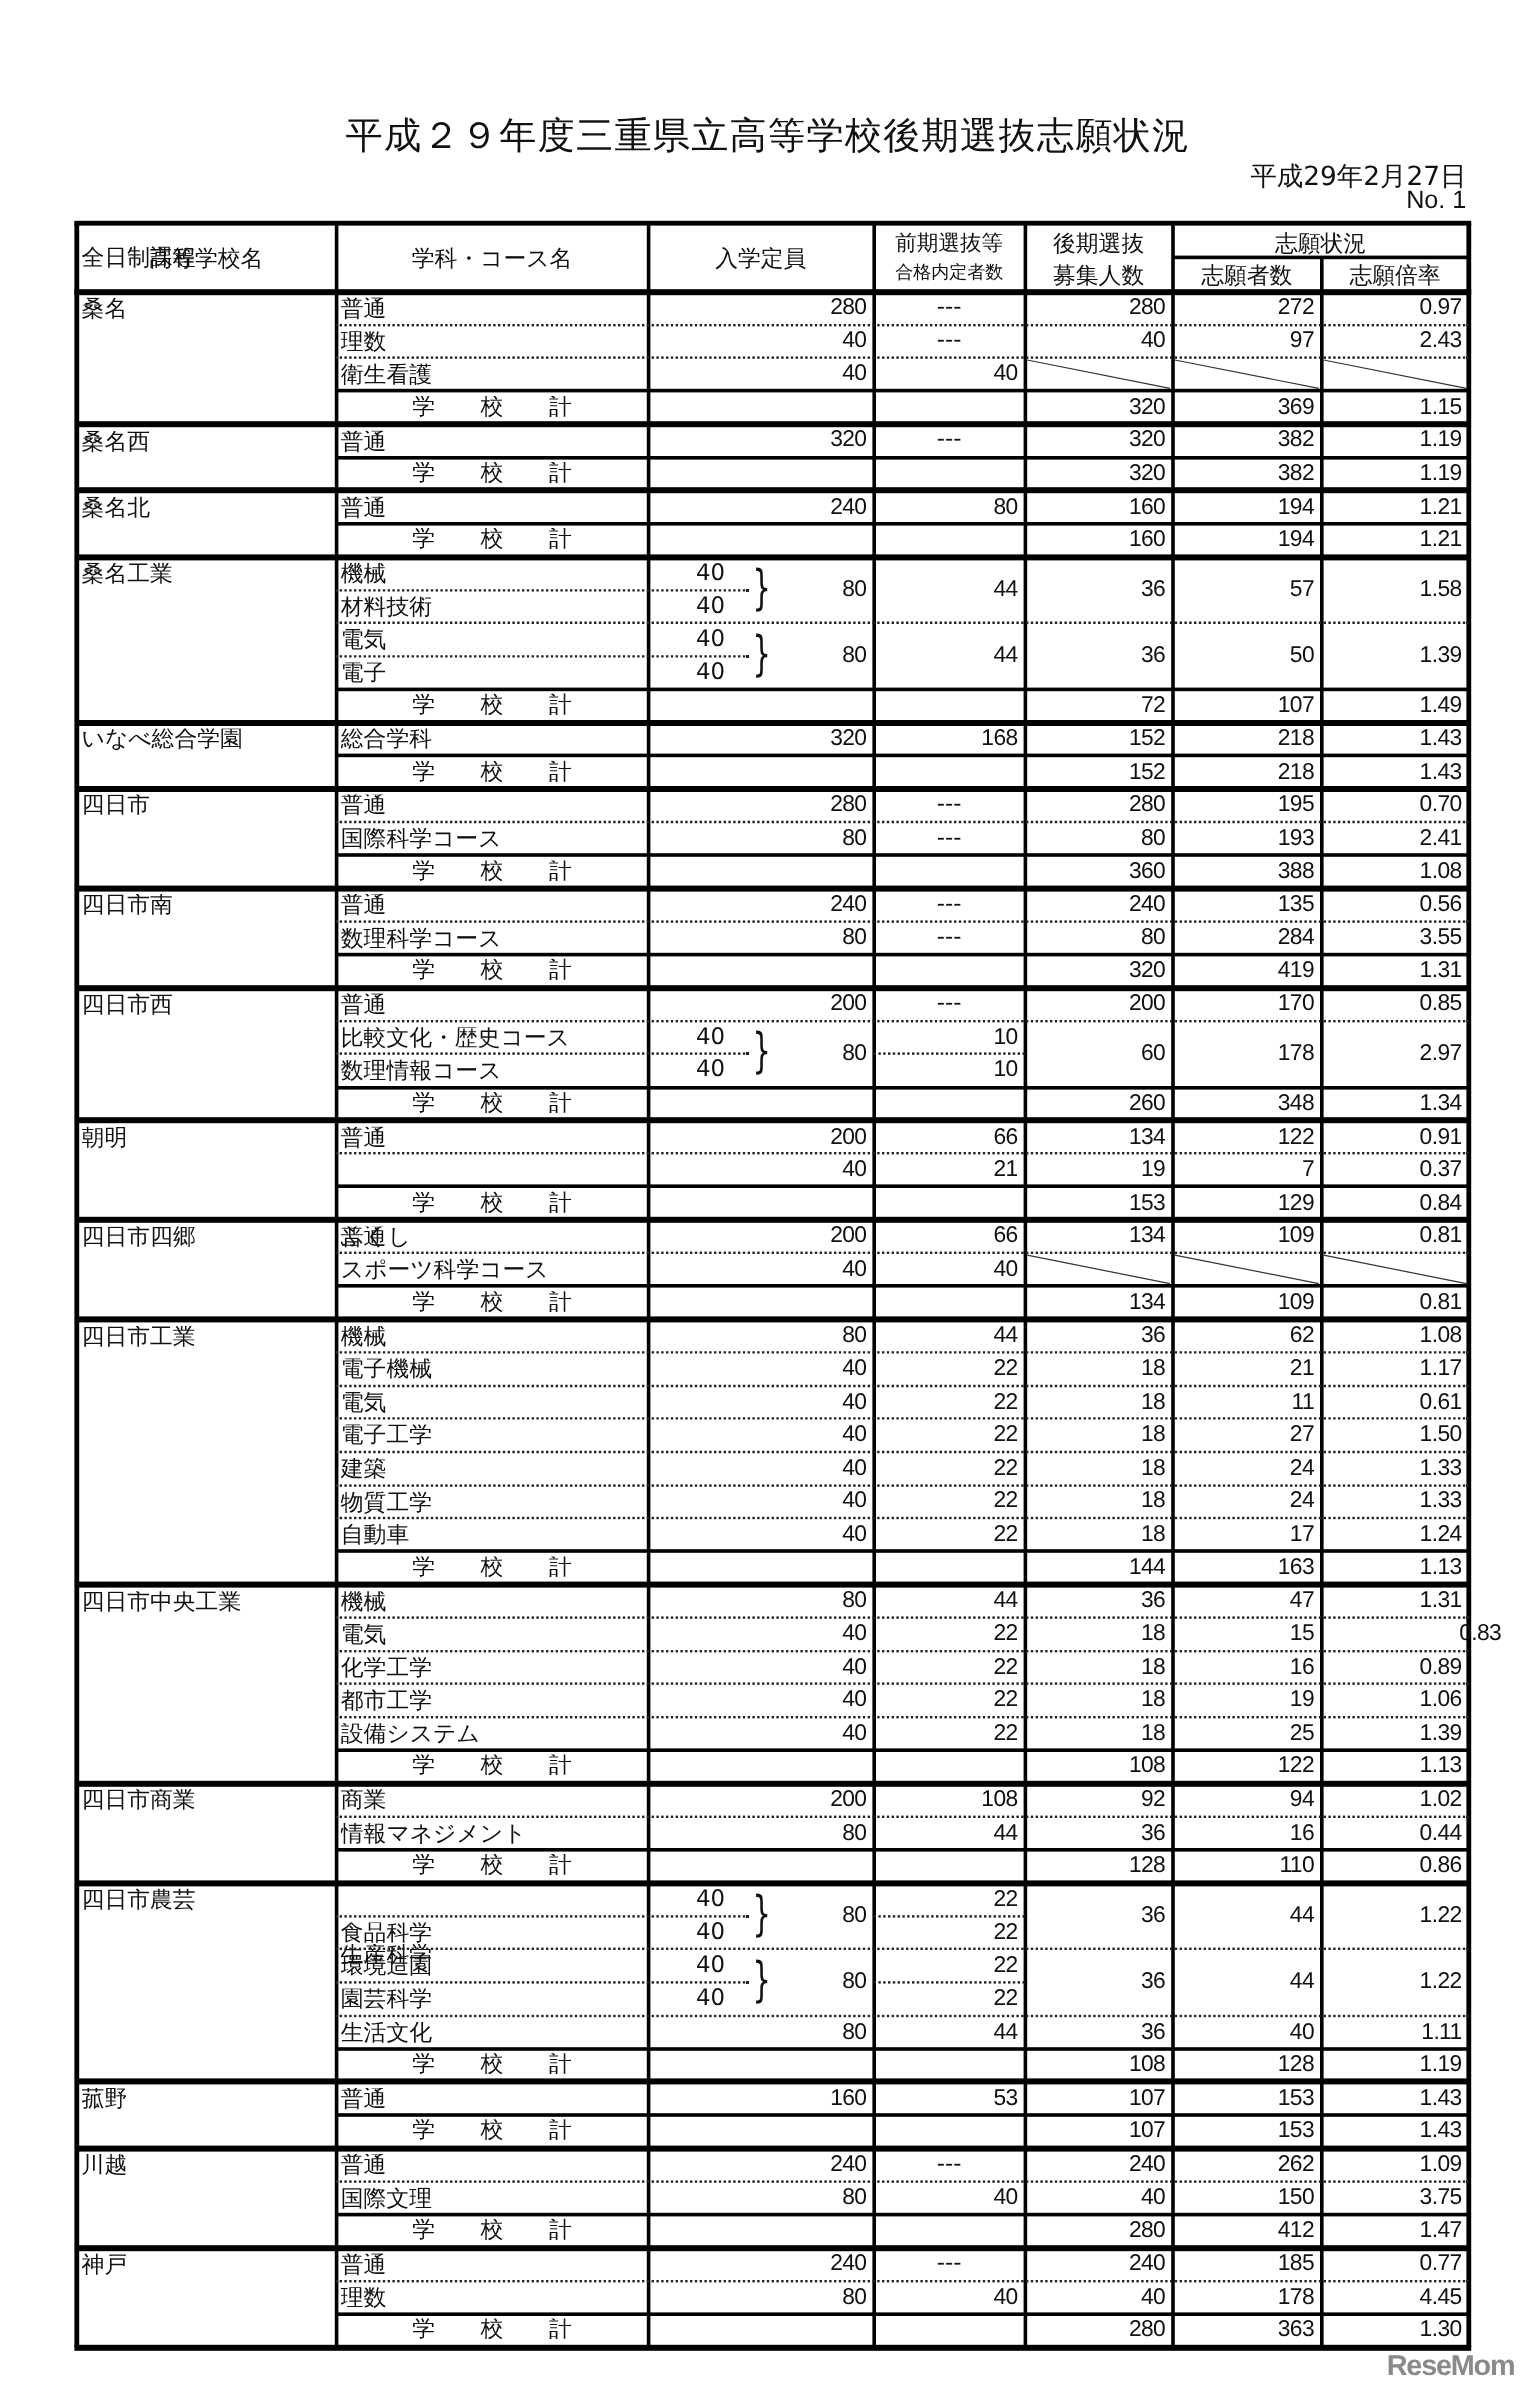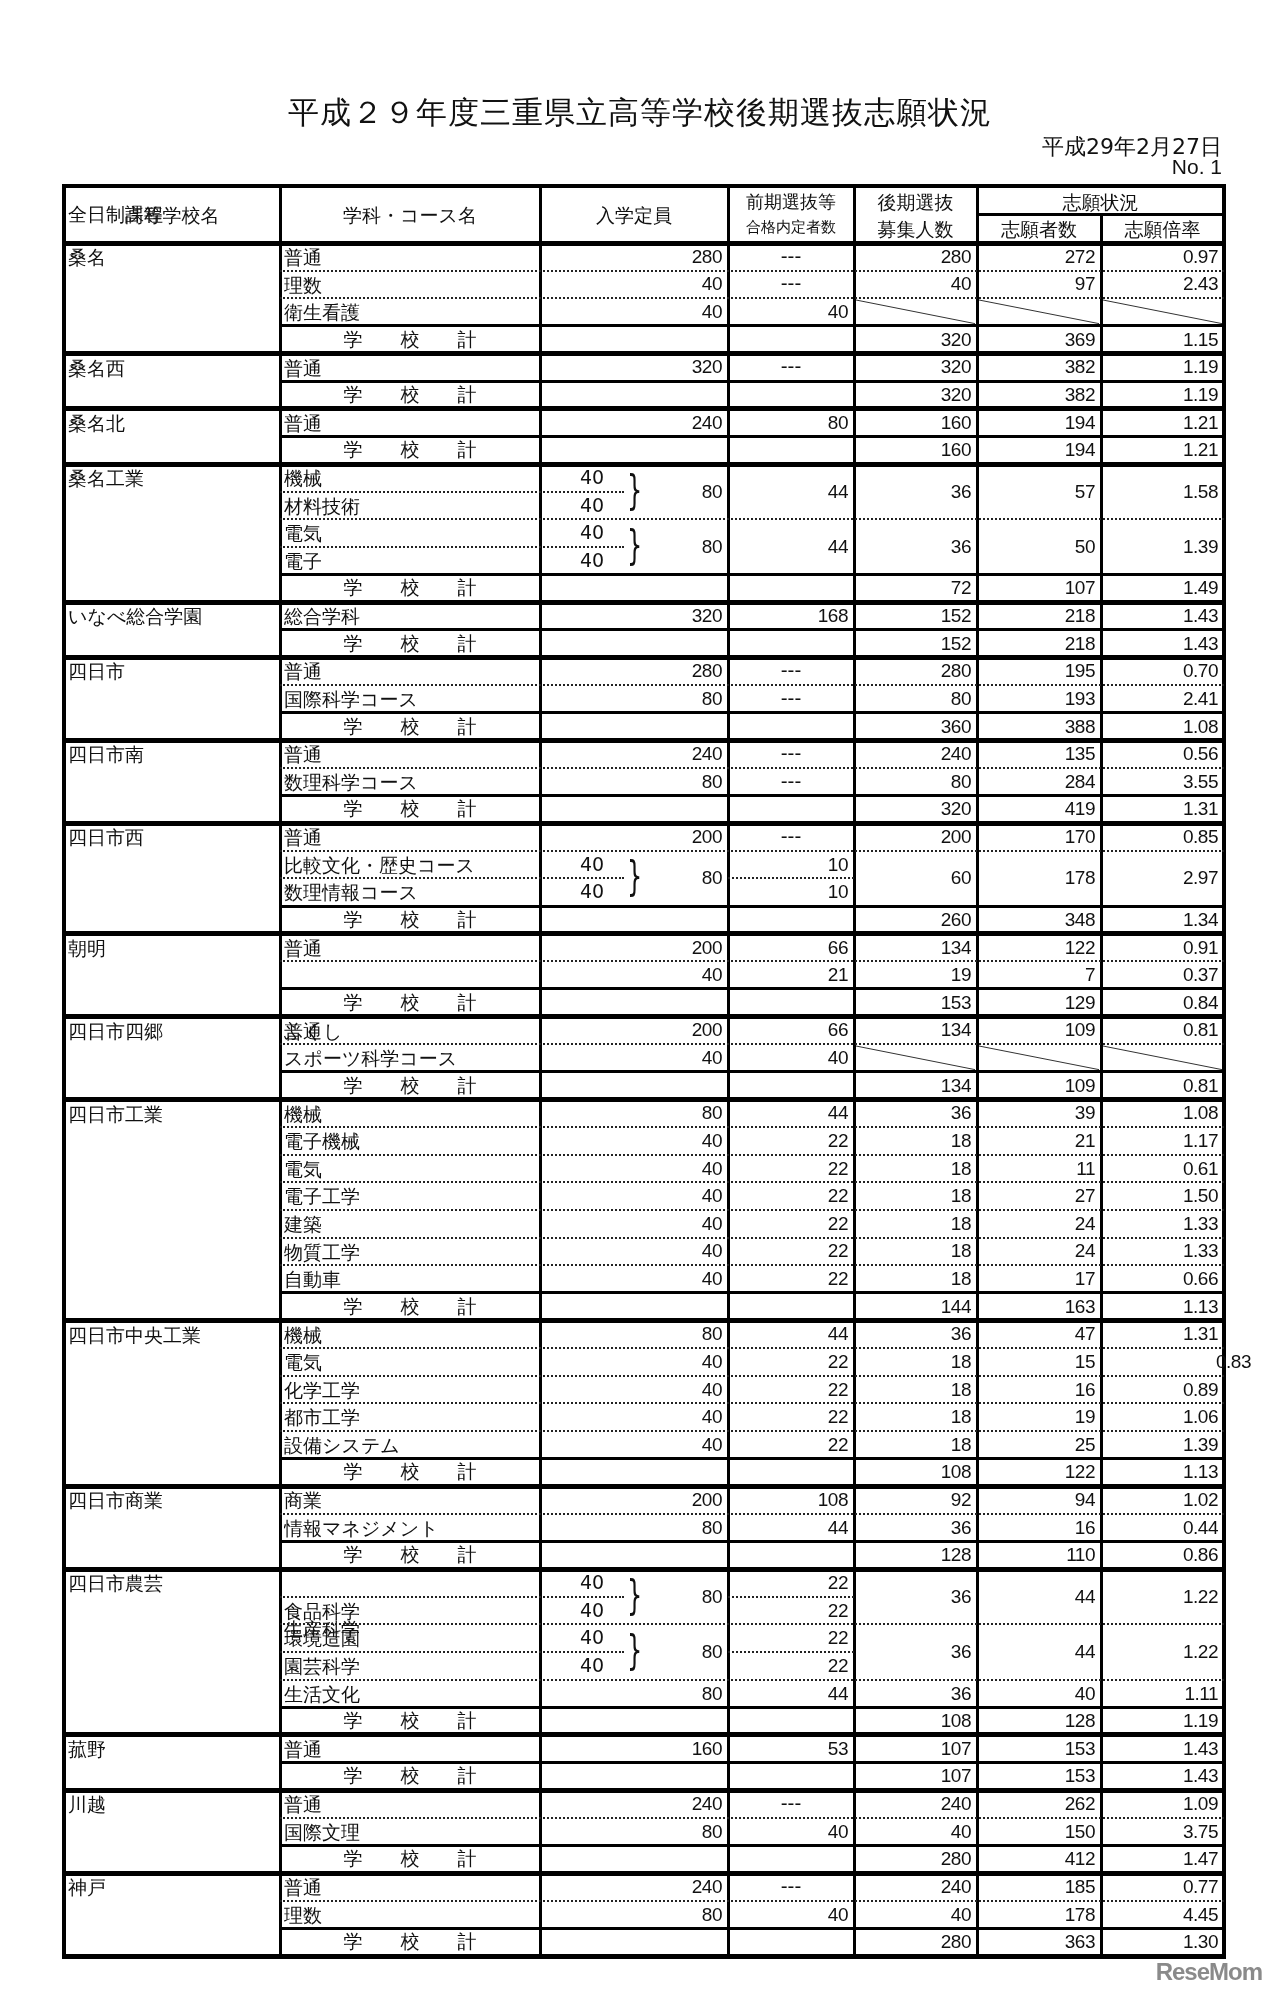--- a/index.html
+++ b/index.html
@@ -268,21 +268,21 @@
       <div class="cell ctr" style="left: 280px; width: 260px; top: 1075.69px; height: 22px;">学　　校　　計</div>
       <div class="cell num" style="left: 854px; width: 123px; top: 1075.69px; height: 22px;">134</div>
       <div class="cell num" style="left: 977px; width: 124px; top: 1075.69px; height: 22px;">109</div>
       <div class="cell num" style="left: 1101px; width: 123px; top: 1075.69px; height: 22px;">0.81</div>
       <div class="hl" style="left: 64px; top: 1097px; width: 1160px; height: 5px;"></div>
       <div class="cell" style="left: 68px; top: 1104.5px; width: 208px; height: 22px;">四日市工業</div>
       <div class="cell" style="left: 284px; top: 1104.5px; width: 252px; height: 22px;">機械</div>
       <div class="cell num" style="left: 540px; width: 188px; top: 1103.31px; height: 22px;">80</div>
       <div class="cell num" style="left: 728px; width: 126px; top: 1103.31px; height: 22px;">44</div>
       <div class="cell num" style="left: 854px; width: 123px; top: 1103.31px; height: 22px;">36</div>
-      <div class="cell num" style="left: 977px; width: 124px; top: 1103.31px; height: 22px;">39</div>
+      <div class="cell num" style="left: 977px; width: 124px; top: 1103.31px; height: 22px;">62</div>
       <div class="cell num" style="left: 1101px; width: 123px; top: 1103.31px; height: 22px;">1.08</div>
       <div class="dot" style="left: 280px; top: 1126.13px; width: 944px;"></div>
       <div class="cell" style="left: 284px; top: 1132.13px; width: 252px; height: 22px;">電子機械</div>
       <div class="cell num" style="left: 540px; width: 188px; top: 1130.94px; height: 22px;">40</div>
       <div class="cell num" style="left: 728px; width: 126px; top: 1130.94px; height: 22px;">22</div>
       <div class="cell num" style="left: 854px; width: 123px; top: 1130.94px; height: 22px;">18</div>
       <div class="cell num" style="left: 977px; width: 124px; top: 1130.94px; height: 22px;">21</div>
       <div class="cell num" style="left: 1101px; width: 123px; top: 1130.94px; height: 22px;">1.17</div>
       <div class="dot" style="left: 280px; top: 1153.76px; width: 944px;"></div>
       <div class="cell" style="left: 284px; top: 1159.76px; width: 252px; height: 22px;">電気</div>
@@ -311,21 +311,21 @@
       <div class="cell num" style="left: 728px; width: 126px; top: 1241.46px; height: 22px;">22</div>
       <div class="cell num" style="left: 854px; width: 123px; top: 1241.46px; height: 22px;">18</div>
       <div class="cell num" style="left: 977px; width: 124px; top: 1241.46px; height: 22px;">24</div>
       <div class="cell num" style="left: 1101px; width: 123px; top: 1241.46px; height: 22px;">1.33</div>
       <div class="dot" style="left: 280px; top: 1264.27px; width: 944px;"></div>
       <div class="cell" style="left: 284px; top: 1270.27px; width: 252px; height: 22px;">自動車</div>
       <div class="cell num" style="left: 540px; width: 188px; top: 1269.09px; height: 22px;">40</div>
       <div class="cell num" style="left: 728px; width: 126px; top: 1269.09px; height: 22px;">22</div>
       <div class="cell num" style="left: 854px; width: 123px; top: 1269.09px; height: 22px;">18</div>
       <div class="cell num" style="left: 977px; width: 124px; top: 1269.09px; height: 22px;">17</div>
-      <div class="cell num" style="left: 1101px; width: 123px; top: 1269.09px; height: 22px;">0.66</div>
+      <div class="cell num" style="left: 1101px; width: 123px; top: 1269.09px; height: 22px;">1.24</div>
       <div class="hl" style="left: 280px; top: 1291.4px; width: 944px; height: 3px;"></div>
       <div class="cell ctr" style="left: 280px; width: 260px; top: 1296.72px; height: 22px;">学　　校　　計</div>
       <div class="cell num" style="left: 854px; width: 123px; top: 1296.72px; height: 22px;">144</div>
       <div class="cell num" style="left: 977px; width: 124px; top: 1296.72px; height: 22px;">163</div>
       <div class="cell num" style="left: 1101px; width: 123px; top: 1296.72px; height: 22px;">1.13</div>
       <div class="hl" style="left: 64px; top: 1318.03px; width: 1160px; height: 5px;"></div>
       <div class="cell" style="left: 68px; top: 1325.53px; width: 208px; height: 22px;">四日市中央工業</div>
       <div class="cell" style="left: 284px; top: 1325.53px; width: 252px; height: 22px;">機械</div>
       <div class="cell num" style="left: 540px; width: 188px; top: 1324.35px; height: 22px;">80</div>
       <div class="cell num" style="left: 728px; width: 126px; top: 1324.35px; height: 22px;">44</div>

